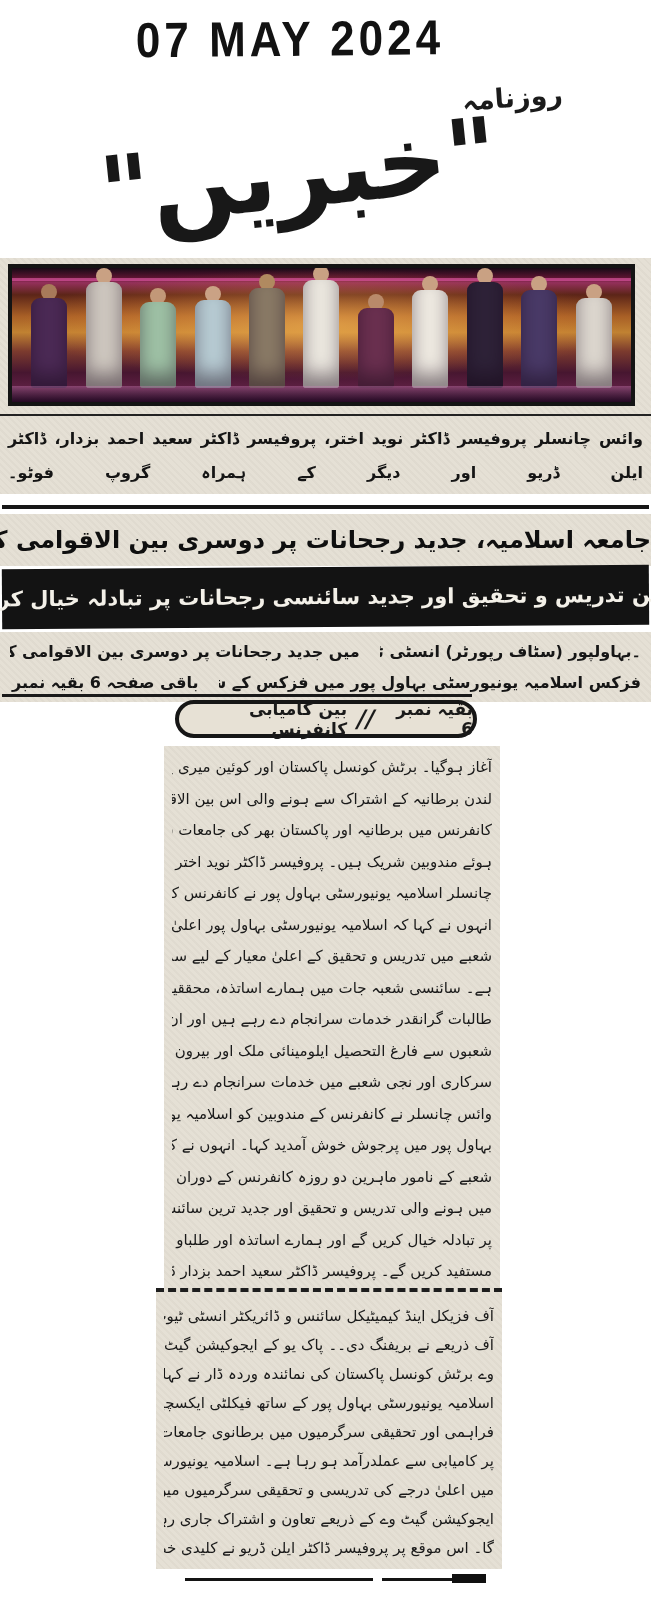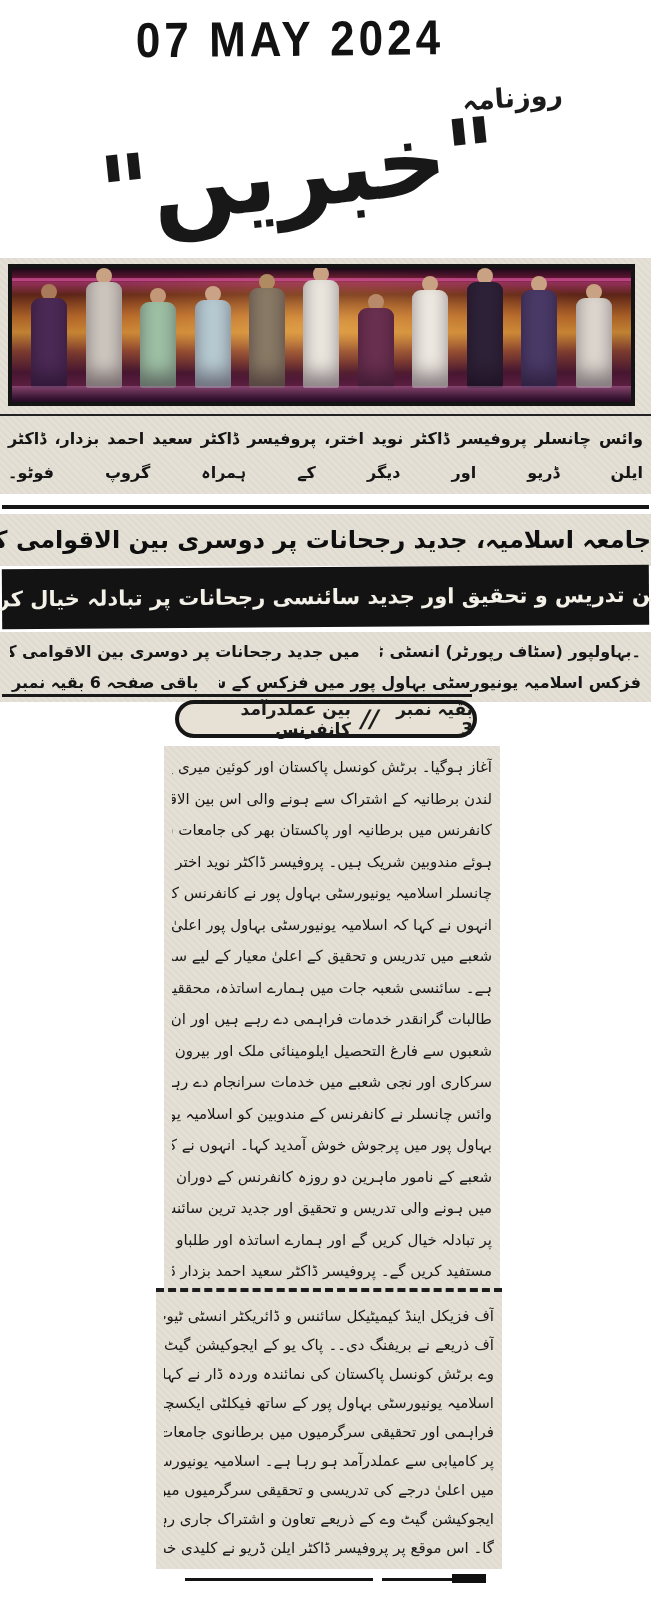--- a/index.html
+++ b/index.html
@@ -186,35 +186,35 @@
     <span>میں جدید رجحانات پر دوسری بین الاقوامی کانفرنس کا</span>
   </div>
   <div class="lead-line">
     <span>فزکس اسلامیہ یونیورسٹی بہاول پور میں فزکس کے شعبے</span>
     <span>باقی صفحہ 6 بقیہ نمبر 6</span>
   </div>
 </div>
 <div id="lead-rule" class="abs"></div>
 
 <div id="cont-box" class="abs">
-  <span>بقیہ نمبر 3</span>
+  <span>بقیہ نمبر 6</span>
   <span class="divider">//</span>
-  <span>بین عملدرآمد کانفرنس</span>
+  <span>بین کامیابی کانفرنس</span>
 </div>
 
 <div id="continuation-body" class="abs newsprint">
     <div class="body-line">آغاز ہوگیا۔ برٹش کونسل پاکستان اور کوئین میری یونیورسٹی</div>
     <div class="body-line">لندن برطانیہ کے اشتراک سے ہونے والی اس بین الاقوامی</div>
     <div class="body-line">کانفرنس میں برطانیہ اور پاکستان بھر کی جامعات سے آئے</div>
     <div class="body-line">ہوئے مندوبین شریک ہیں۔ پروفیسر ڈاکٹر نوید اختر وائس</div>
     <div class="body-line">چانسلر اسلامیہ یونیورسٹی بہاول پور نے کانفرنس کا افتتاح کیا۔</div>
     <div class="body-line">انہوں نے کہا کہ اسلامیہ یونیورسٹی بہاول پور اعلیٰ تعلیم کے</div>
     <div class="body-line">شعبے میں تدریس و تحقیق کے اعلیٰ معیار کے لیے سرگرم عمل</div>
     <div class="body-line">ہے۔ سائنسی شعبہ جات میں ہمارے اساتذہ، محققین اور طلباو</div>
-    <div class="body-line">طالبات گرانقدر خدمات فراہمی دے رہے ہیں اور ان</div>
+    <div class="body-line">طالبات گرانقدر خدمات سرانجام دے رہے ہیں اور ان</div>
     <div class="body-line">شعبوں سے فارغ التحصیل ایلومینائی ملک اور بیرون ملک</div>
     <div class="body-line">سرکاری اور نجی شعبے میں خدمات سرانجام دے رہے ہیں۔</div>
     <div class="body-line">وائس چانسلر نے کانفرنس کے مندوبین کو اسلامیہ یونیورسٹی</div>
     <div class="body-line">بہاول پور میں پرجوش خوش آمدید کہا۔ انہوں نے کہا کہ فزکس کے</div>
     <div class="body-line">شعبے کے نامور ماہرین دو روزہ کانفرنس کے دوران اس شعبے</div>
     <div class="body-line">میں ہونے والی تدریس و تحقیق اور جدید ترین سائنسی رجحانات</div>
     <div class="body-line">پر تبادلہ خیال کریں گے اور ہمارے اساتذہ اور طلباو طالبات کو</div>
     <div class="body-line">مستفید کریں گے۔ پروفیسر ڈاکٹر سعید احمد بزدار ڈین فیکلٹی</div>
   </div>
 

